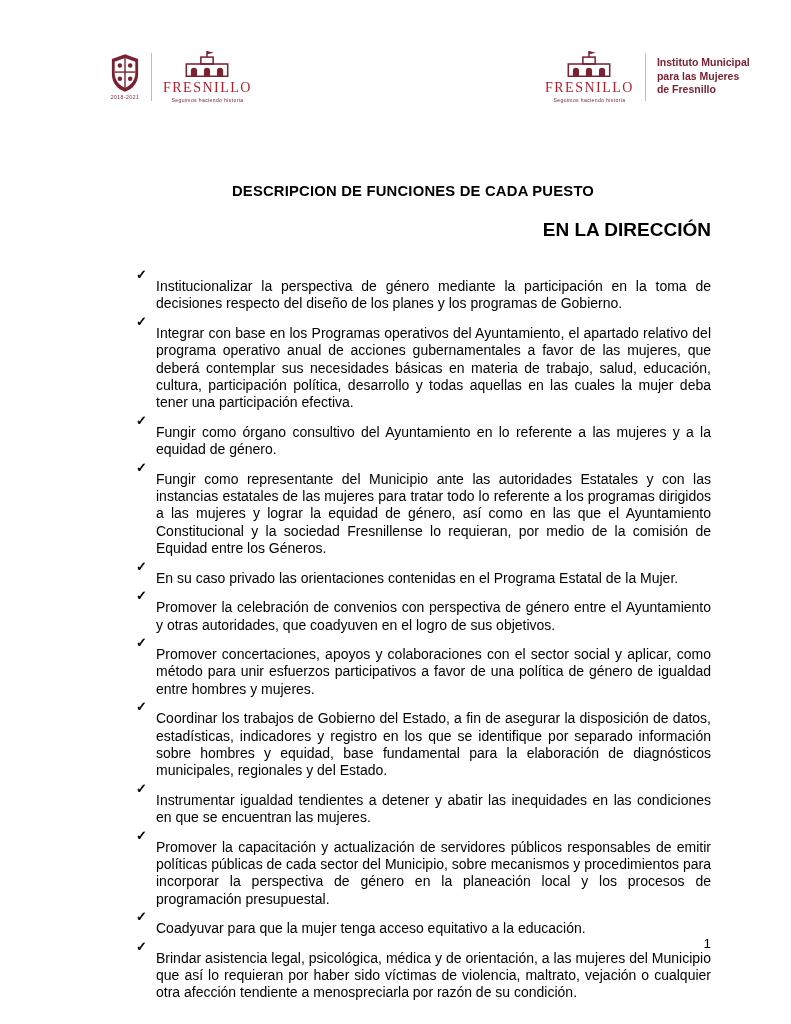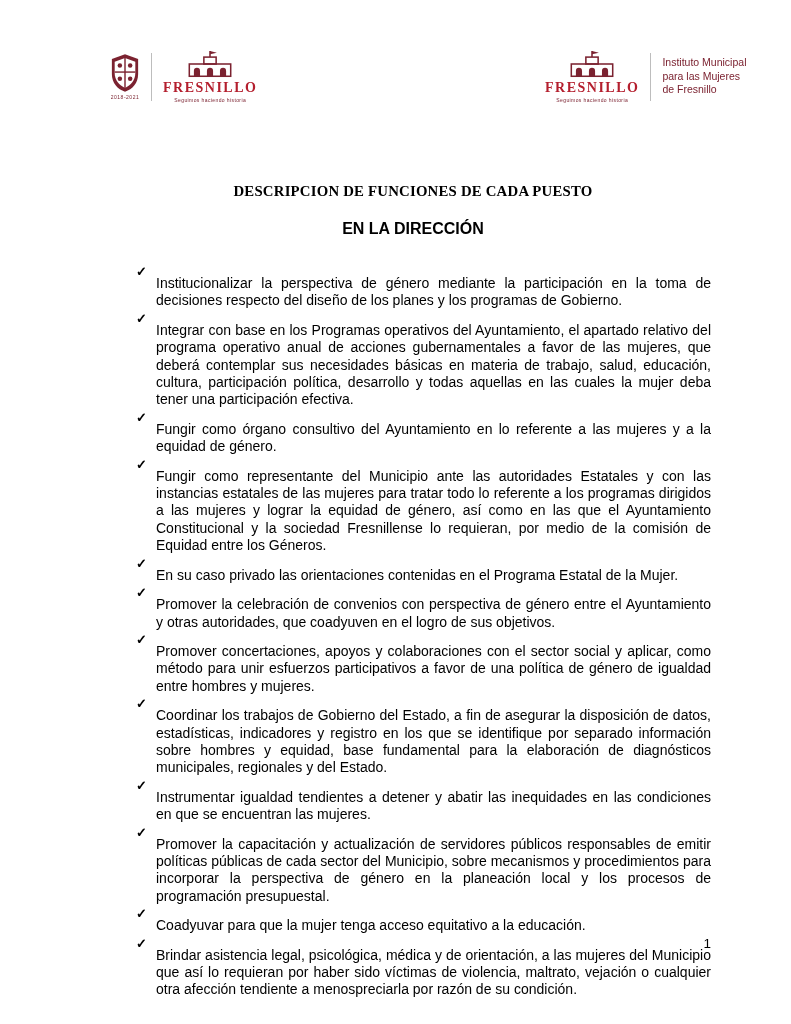--- a/index.html
+++ b/index.html
@@ -19,49 +19,48 @@
   .header { position:absolute; top:50px; left:0; width:100%; height:72px; }
   .logo { position:absolute; top:0; display:flex; align-items:center; gap:11px; }
   .logo-left  { left:110px; }
   .logo-right { left:545px; }
   .v-divider { width:1px; height:48px; background:#bdbdbd; }
   .crest { display:flex; flex-direction:column; align-items:center; }
   .crest-caption { font-size:5px; color:#7b2230; margin-top:1px; letter-spacing:0.5px; }
   .brand-block { display:flex; flex-direction:column; align-items:center; }
   .brand-word {
     font-family:"Liberation Serif", serif;
-    font-weight:bold;
+    font-weight:normal;
     color:#b41f2e;
     font-size:14px;
     letter-spacing:1.5px;
     margin-top:2px;
     white-space:nowrap;
   }
   .brand-tagline { font-size:5px; color:#7b2230; letter-spacing:0.4px; margin-top:1px; white-space:nowrap; }
   .institute-name {
     font-size:10.5px;
-    font-weight:normal;
+    font-weight:bold;
     color:#7b2230;
     line-height:1.3;
     white-space:pre-line;
   }
 
   
   .content { position:absolute; left:115px; top:183px; width:596px; }
   .title {
     font-size:14.8px;
     font-weight:bold;
     text-align:center;
     letter-spacing:0.2px;
-    font-family:Liberation Serif, serif;
   }
   .subtitle {
-    font-size:16px;
-    font-weight:bold;
-    text-align:center;
+    font-size:19px;
+    font-weight:bold;
+    text-align:right;
     margin-top:20px;
   }
   .function-list { list-style:none; margin-top:25px; }
   .item {
     display:flex;
     font-size:14px;
     line-height:17.4px;
     text-align:justify;
   }
   .check {

